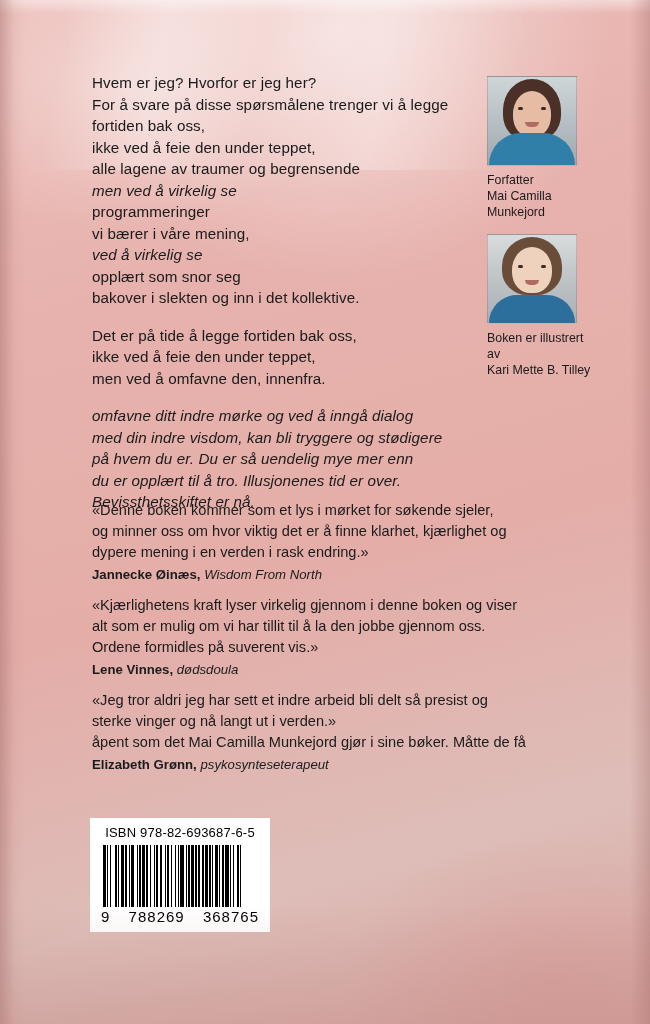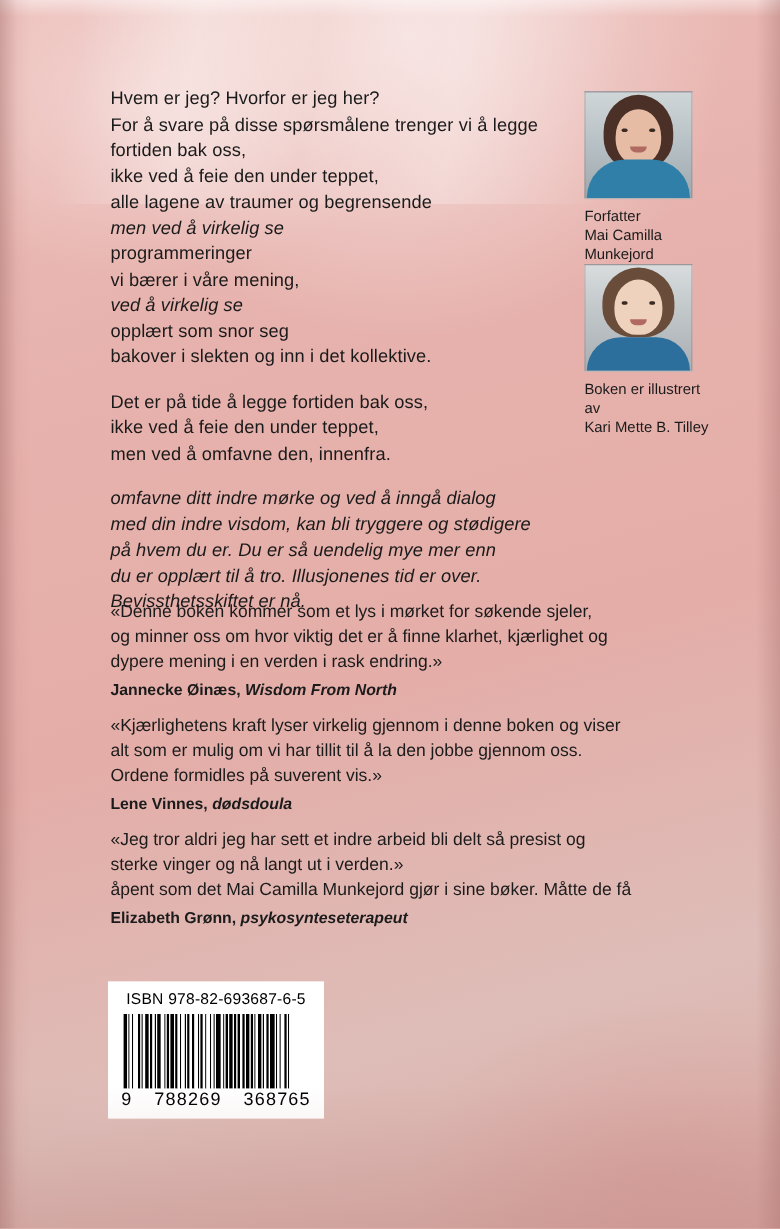--- a/index.html
+++ b/index.html
@@ -106,21 +106,21 @@
     font-size: 14.6px;
     line-height: 21px;
   }
   .quote-attr {
     font-size: 13.2px;
     margin-top: 4px;
     font-weight: 600;
   }
   .quote-attr .src {
     font-style: italic;
-    font-weight: 700;
+    font-weight: 400;
   }
 
   
   .photo-col {
     position: absolute;
     left: 487px;
     top: 76px;
     width: 88px;
   }
   .photo {
@@ -202,20 +202,21 @@
     border-radius: 0 0 10px 10px;
     background: #b06a62;
   }
   .caption {
     margin-top: 6px;
     font-size: 12.4px;
     line-height: 16px;
     color: #1b1b1b;
   }
   .photo-block-2 {
+    margin-top: 14px;
   }
   .caption-wide {
     width: 112px;
     margin-left: 0;
   }
 
   
   .barcode-box {
     position: absolute;
     left: 90px;

